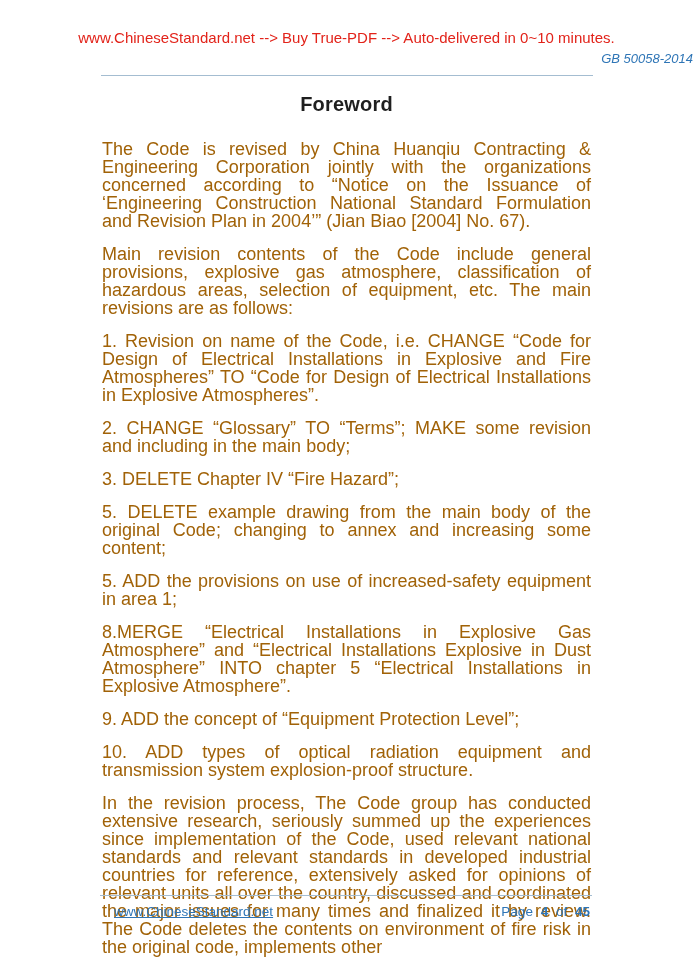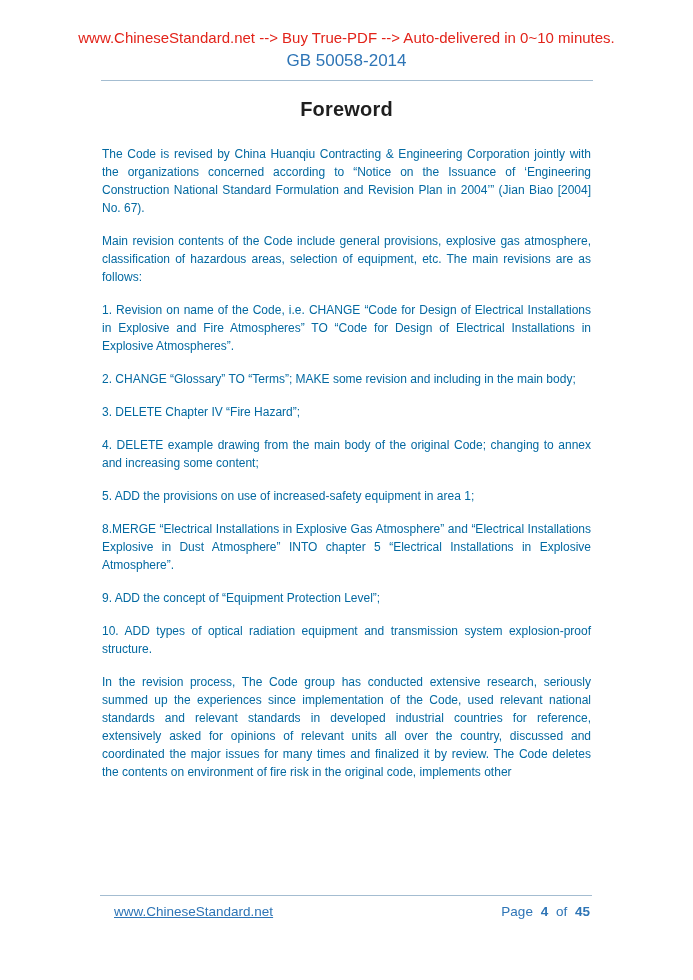--- a/index.html
+++ b/index.html
@@ -14,45 +14,46 @@
   .promo {
     margin-top: 29px;
     text-align: center;
     font-size: 15px;
     line-height: 17px;
     color: #e2231a;
     cursor: pointer;
   }
   .std-code {
     margin-top: 5px;
-    text-align: center;
-    font-size: 17px;
+    text-align: right;
+    font-size: 13px;
     color: #2e75b6;
+    font-style: italic;
   }
   .divider {
     width: 492px;
     margin: 9px auto 0 auto;
     border: none;
     border-top: 1px solid #a4bdd1;
     height: 0;
   }
   .doc-title {
     margin: 17px 0 0 0;
     text-align: center;
     font-size: 20px;
     font-weight: bold;
     color: #1f1f1f;
     letter-spacing: 0.2px;
   }
   .content {
     width: 489px;
     margin: 24px auto 0 auto;
-    font-size: 12px;
+    font-size: 18px;
     line-height: 18px;
-    color: #0369a1;
+    color: #a16207;
     text-align: justify;
   }
   .content p { margin: 0 0 15px 0; }
   .footer-wrap {
     position: absolute;
     left: 100px;
     right: 101px;
     top: 895px;
     border-top: 1px solid #a4bdd1;
   }
@@ -85,21 +86,21 @@
   <hr class="divider">
 
   <h1 class="doc-title">Foreword</h1>
 
   <div class="content">
     <p>The Code is revised by China Huanqiu Contracting &amp; Engineering Corporation jointly with the organizations concerned according to “Notice on the Issuance of ‘Engineering Construction National Standard Formulation and Revision Plan in 2004’” (Jian Biao [2004] No. 67).</p>
     <p>Main revision contents of the Code include general provisions, explosive gas atmosphere, classification of hazardous areas, selection of equipment, etc. The main revisions are as follows:</p>
     <p>1. Revision on name of the Code, i.e. CHANGE “Code for Design of Electrical Installations in Explosive and Fire Atmospheres” TO “Code for Design of Electrical Installations in Explosive Atmospheres”.</p>
     <p>2. CHANGE “Glossary” TO “Terms”; MAKE some revision and including in the main body;</p>
     <p>3. DELETE Chapter IV “Fire Hazard”;</p>
-    <p>4. DELETE example drawing from the main body of the original Code; changing to annex and increasing some content;</p>
+    <p>5. DELETE example drawing from the main body of the original Code; changing to annex and increasing some content;</p>
     <p>5. ADD the provisions on use of increased-safety equipment in area 1;</p>
     <p>8.MERGE “Electrical Installations in Explosive Gas Atmosphere” and “Electrical Installations Explosive in Dust Atmosphere” INTO chapter 5 “Electrical Installations in Explosive Atmosphere”.</p>
     <p>9. ADD the concept of “Equipment Protection Level”;</p>
     <p>10. ADD types of optical radiation equipment and transmission system explosion-proof structure.</p>
     <p>In the revision process, The Code group has conducted extensive research, seriously summed up the experiences since implementation of the Code, used relevant national standards and relevant standards in developed industrial countries for reference, extensively asked for opinions of relevant units all over the country, discussed and coordinated the major issues for many times and finalized it by review. The Code deletes the contents on environment of fire risk in the original code, implements other</p>
   </div>
 
   <div class="footer-wrap">
     <div class="footer-row">
       <span class="footer-link">www.ChineseStandard.net</span>

